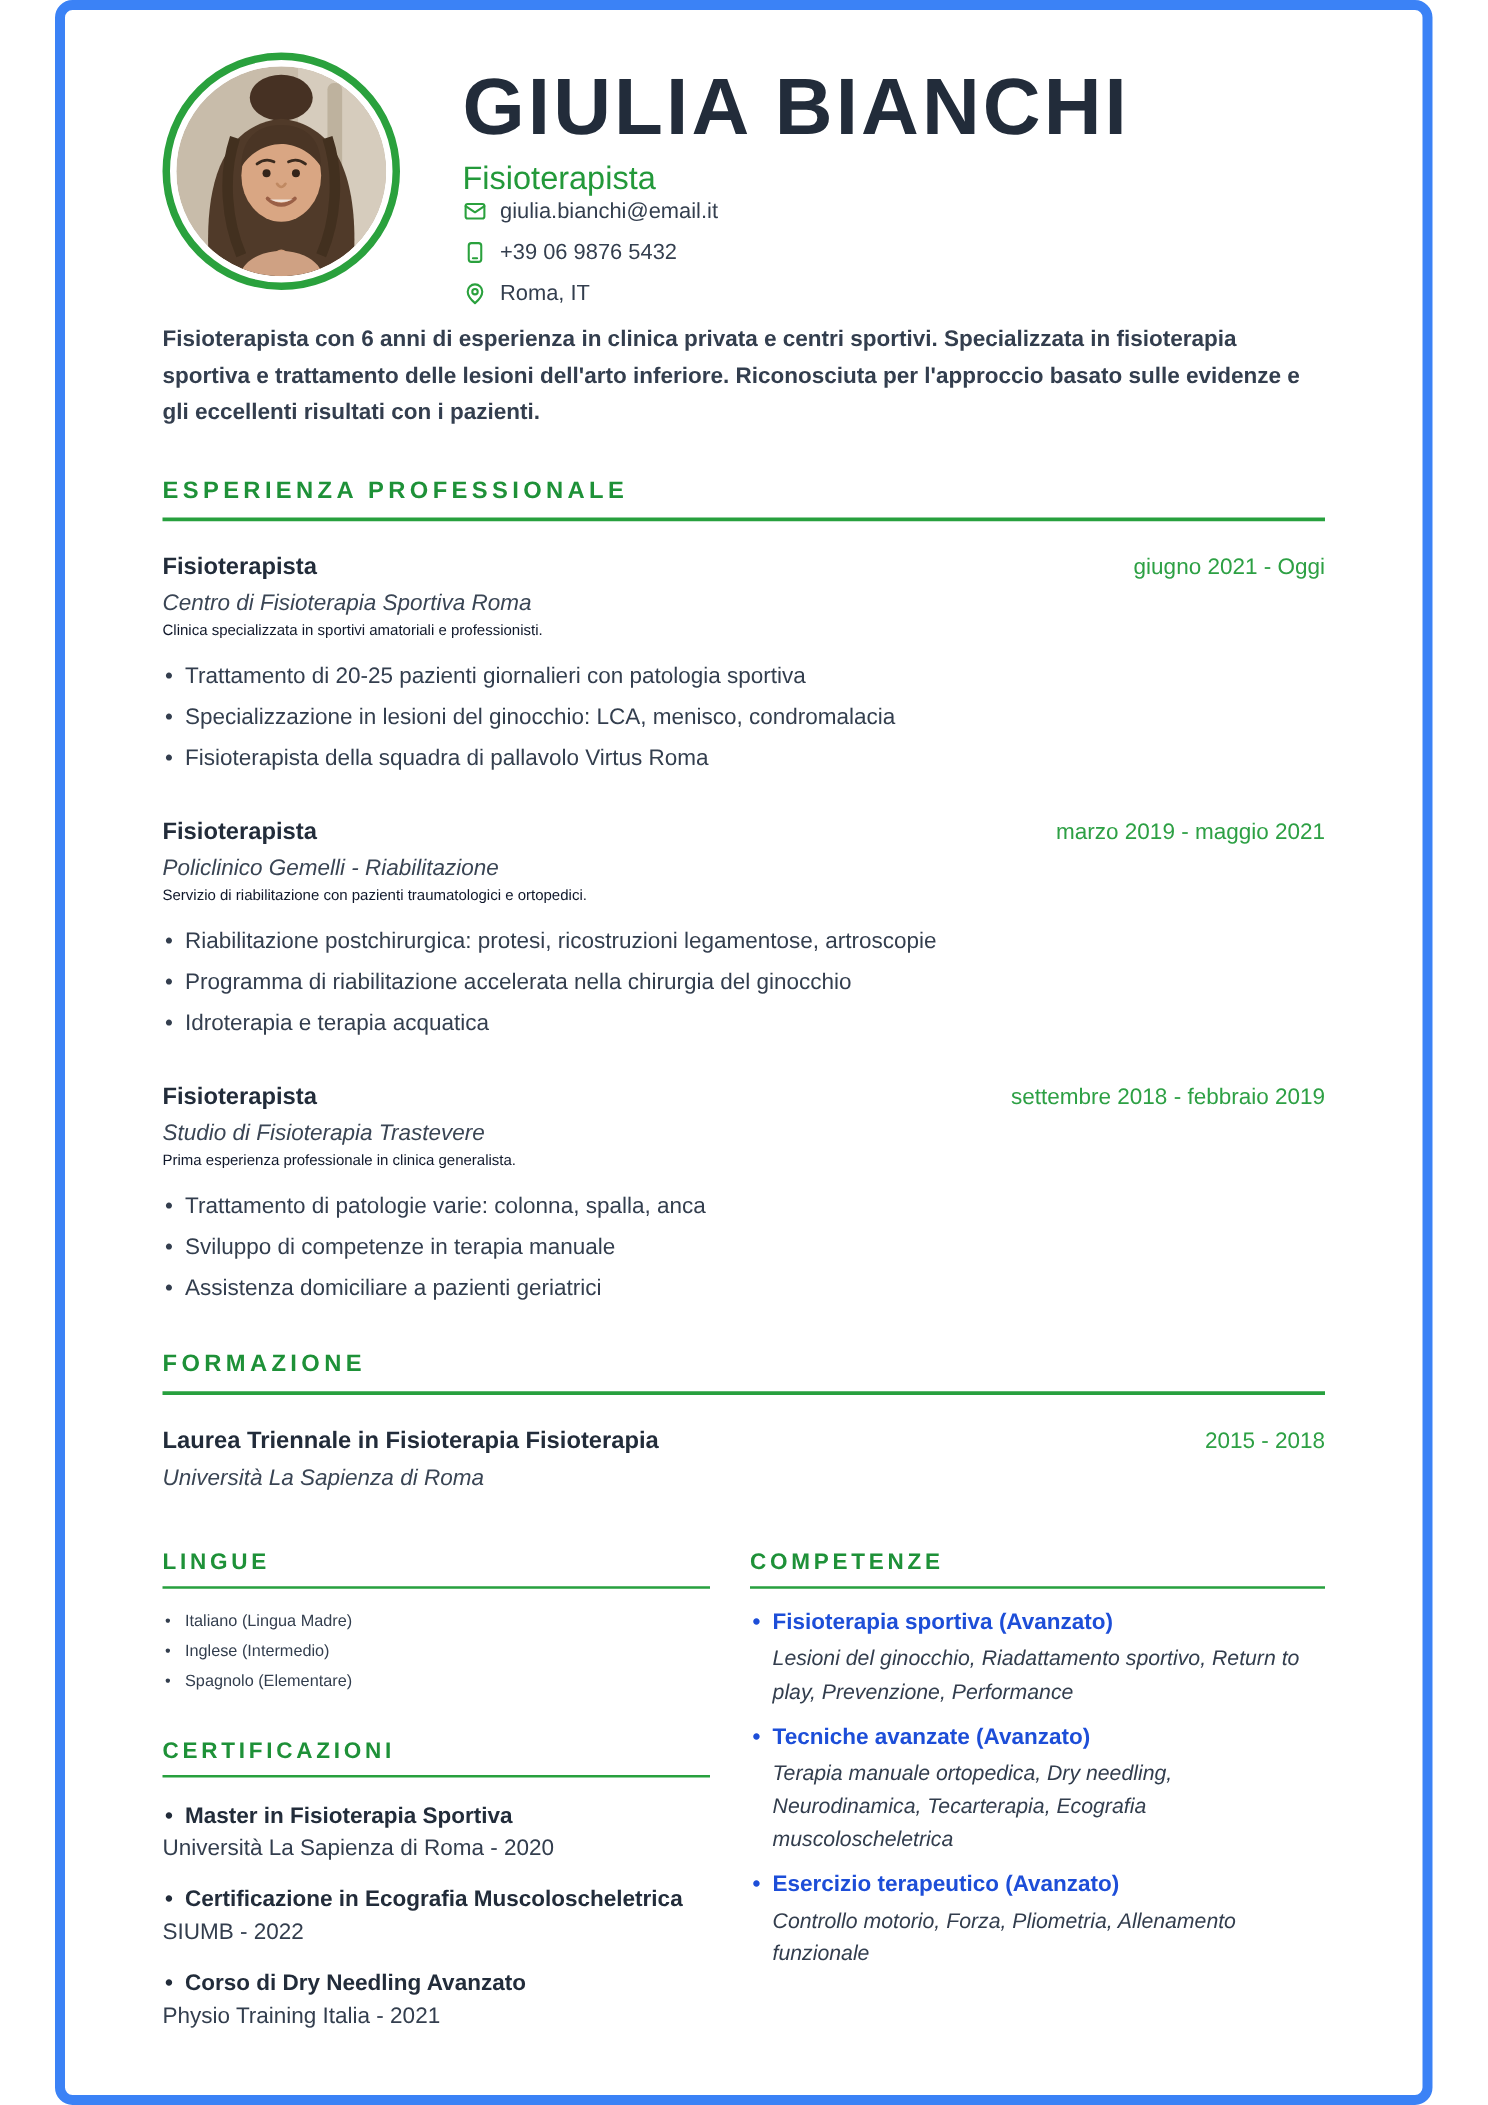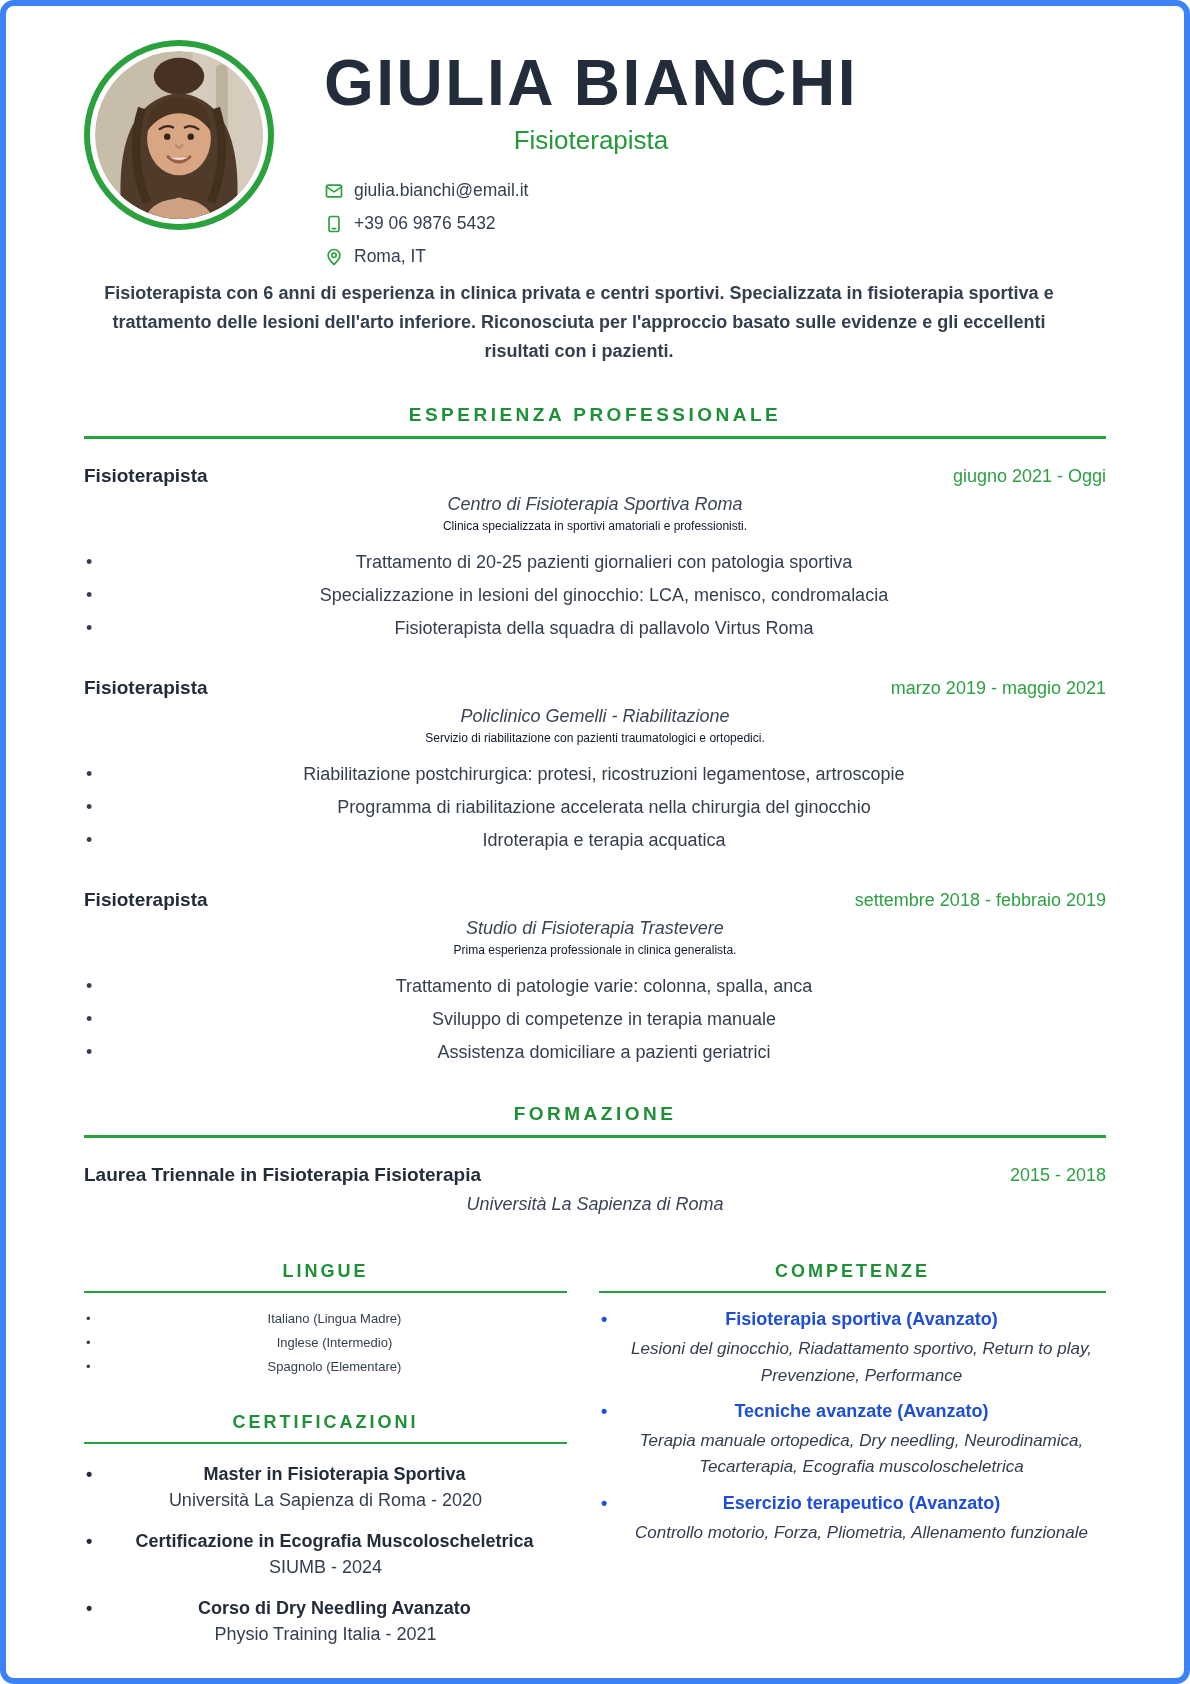--- a/index.html
+++ b/index.html
@@ -1,27 +1,26 @@
 <!DOCTYPE html>
 <html lang="it"><head>
 <meta charset="utf-8">
 <style>
   * { box-sizing: border-box; margin: 0; padding: 0; }
   html, body { background: #fff; }
   body { font-family: "Liberation Sans", "DejaVu Sans", sans-serif; color: #333e4e; }
 
   .page {
-    width: 1190px; height: 1684px;
+    width: 1102px; height: 1684px;
     margin: 0 auto;
     background: #ffffff;
-    border: 6px solid #3b82f6;
+    border: 8px solid #3b82f6;
     border-radius: 14px;
     padding: 34px 78px 40px 78px;
     overflow: hidden;
-    text-align: center;
   }
 
   
   .header { display: flex; gap: 50px; }
   .avatar-ring {
     flex: 0 0 auto;
     width: 190px; height: 190px;
     border: 6px solid #2aa13d;
     border-radius: 50%;
     background: #fff;
@@ -29,21 +28,21 @@
   }
   .avatar-ring svg { width: 100%; height: 100%; display: block; border-radius: 50%; }
 
   .header-main { padding-top: 10px; }
   .person-name {
     font-size: 64px; font-weight: 800; letter-spacing: 2.5px;
     color: #222c3a; line-height: 1.05;
   }
   .person-title { margin-top: 8px; font-size: 26px; color: #23993a; }
 
-  .contacts { margin-top: 24px; display: flex; flex-direction: column; gap: 12px; }
+  .contacts { display: flex; flex-direction: column; gap: 12px; }
   .contact-row { display: flex; align-items: center; gap: 10px; font-size: 17.5px; color: #333e4e; }
   .contact-row svg { width: 20px; height: 20px; flex: 0 0 auto; }
 
   
   .summary { margin-top: 12px; font-size: 18px; line-height: 1.6; color: #333e4e; max-width: 990px; font-weight: bold; }
 
   
   .section { margin-top: 38px; }
   .section-head {
     font-size: 19px; font-weight: 700; letter-spacing: 3.5px;
@@ -232,21 +231,21 @@
 
       <div class="col-section cert-section">
         <div class="section-head">CERTIFICAZIONI</div>
 
         <div class="cert-item">
           <div class="cert-name">Master in Fisioterapia Sportiva</div>
           <div class="cert-detail">Università La Sapienza di Roma - 2020</div>
         </div>
         <div class="cert-item">
           <div class="cert-name">Certificazione in Ecografia Muscoloscheletrica</div>
-          <div class="cert-detail">SIUMB - 2024</div>
+          <div class="cert-detail">SIUMB - 2022</div>
         </div>
         <div class="cert-item">
           <div class="cert-name">Corso di Dry Needling Avanzato</div>
           <div class="cert-detail">Physio Training Italia - 2021</div>
         </div>
       </div>
     </div>
 
     <div>
       <div class="col-section">

